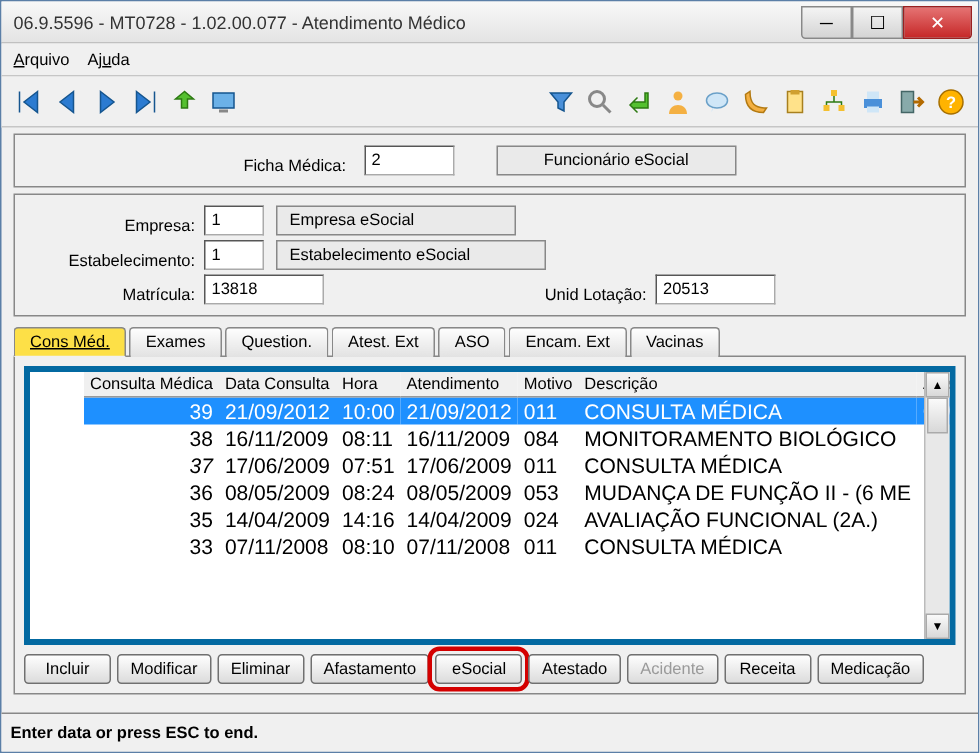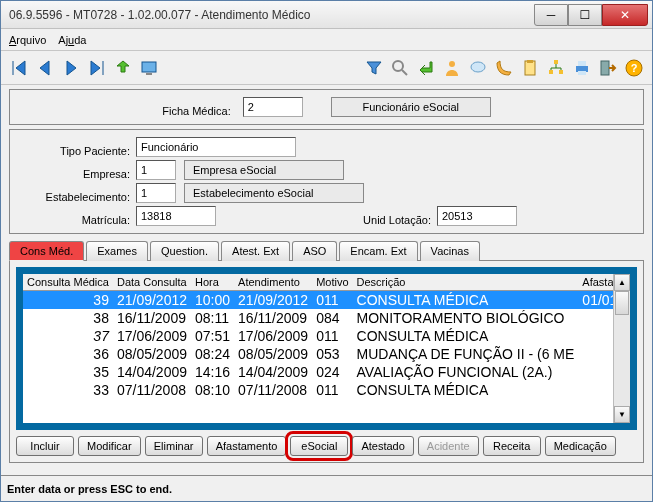--- a/index.html
+++ b/index.html
@@ -22,23 +22,23 @@
   .tb-btn { width: 24px; height: 24px; display:flex; align-items:center; justify-content:center; }
   .tb-btn svg { width:20px; height:20px; }
   .content { flex:1; padding: 4px 8px; overflow:hidden; display:flex; flex-direction:column; }
   .panel { border: 1px solid #888; background: #f0f0f0; padding: 4px 6px; margin-bottom: 4px; }
   .row { display:flex; align-items:flex-end; margin: 3px 0; }
   .lbl { text-align: right; padding-right: 6px; color:#000; }
   .field { border: 1px inset #aaa; background:#fff; padding: 2px 4px; height: 20px; display:flex; align-items:center; }
   .dispbox { border: 1px solid #888; background: #eaeaea; padding: 2px 8px; height: 20px; display:flex; align-items:center; }
   .tabs { display:flex; gap:0; margin-top:2px; }
   .tab { border:1px solid #888; border-bottom:none; padding: 3px 10px; background: linear-gradient(#fefefe,#e2e2e2); margin-right:2px; border-radius: 3px 3px 0 0; position:relative; top:1px;}
-  .tab.active { background:#ef4444; border-bottom:1px solid #f0f0f0; }
+  .tab.active { background:#fde047; border-bottom:1px solid #f0f0f0;text-decoration:underline; }
   .tabpage { border:1px solid #888; background:#f0f0f0; padding:6px; flex:1; display:flex; flex-direction:column; overflow:hidden; }
-  .grid-wrap { border:7px solid #0369a1; background:#fff; flex:1; overflow:hidden; position:relative;}
+  .grid-wrap { border:4px solid #0369a1; background:#fff; flex:1; overflow:hidden; position:relative;padding-left:36px;}
   table.grid { border-collapse: collapse; width:100%; }
   table.grid th { background:#f0f0f0; border-right:0px solid #ccc; border-bottom:1px solid #999; font-weight:normal; text-align:left; padding:2px 4px; white-space:nowrap; font-size:11px;}
   table.grid td { border-right:0px solid #eee; padding:1px 4px; white-space:nowrap; font-size:14px;}
   table.grid tr.selected td { background:#1e90ff; color:#fff; }
   .sbar { position:absolute; right:0; top:0; bottom:0; width:17px; background:#e8e8e8; border-left:1px solid #bbb; display:flex; flex-direction:column;}
   .sbar .sbtn { height:17px; background:linear-gradient(#fafafa,#d8d8d8); border:1px solid #aaa; display:flex; align-items:center;justify-content:center; font-size:8px;}
   .sbar .track { flex:1; position:relative;}
   .sbar .thumb { position:absolute; left:1px; right:1px; top:0; height:24px; background:linear-gradient(#fafafa,#d8d8d8); border:1px solid #aaa;}
   .btnrow { display:flex; gap:4px; margin-top:6px; }
   .btn { border:1px solid #707070; background:linear-gradient(#fefefe,#dcdcdc); padding: 3px 8px; border-radius:3px; min-width:58px; text-align:center; font-size:11px;}
@@ -179,26 +179,20 @@
             <span>2</span>
           </div>
         <div style="width:16px;"></div>
         <div class="dispbox" style="width:160px; text-align:center; justify-content:center;">
             <span>Funcionário eSocial</span>
           </div>
       </div>
     </div>
 
     <div class="panel">
-      <div class="row">
-        <div class="lbl" style="width:120px;">Tipo Paciente:</div>
-        <div class="field" style="width:160px;">
-            <span>Funcionário</span>
-          </div>
-      </div>
       <div class="row">
         <div class="lbl" style="width:120px;">Empresa:</div>
         <div class="field" style="width:40px;">
             <span>1</span>
           </div>
         <div style="width:8px;"></div>
         <div class="dispbox" style="width:160px;">
             <span>Empresa eSocial</span>
           </div>
       </div>

